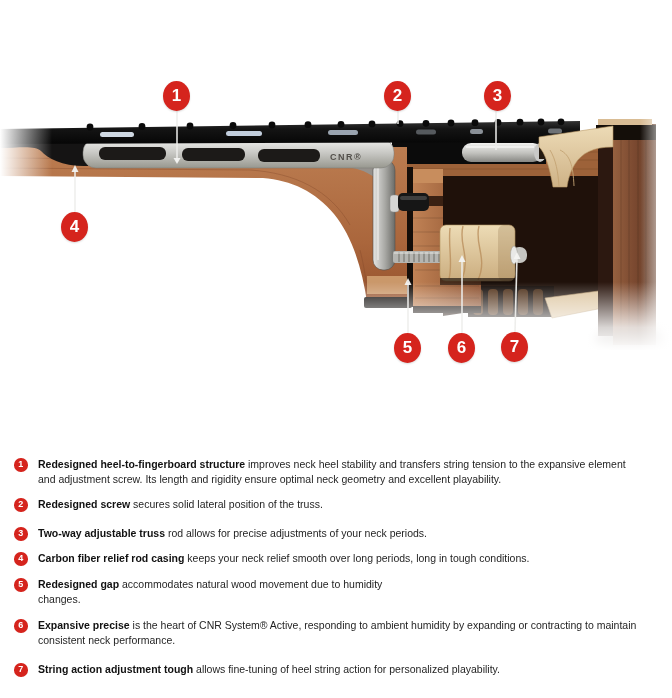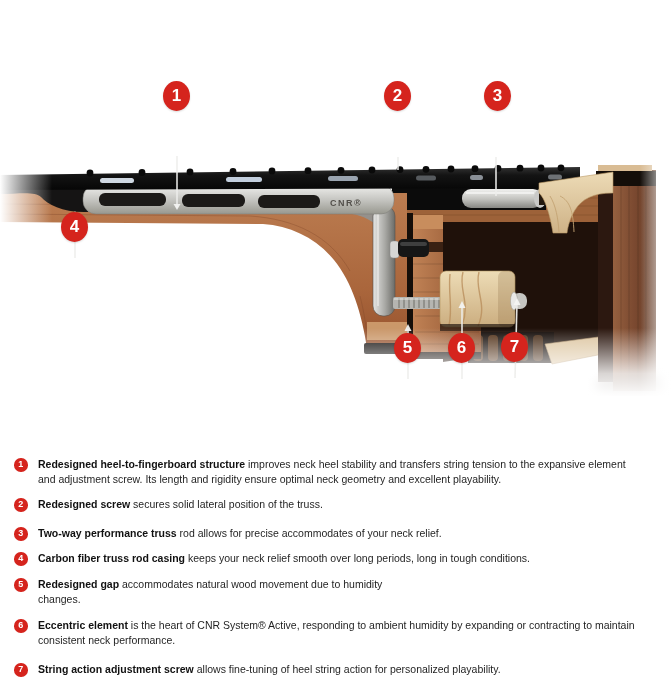--- a/index.html
+++ b/index.html
@@ -1,18 +1,18 @@
 <!DOCTYPE html>
 <html><head>
 <meta charset="utf-8">
 <style>
   html,body{margin:0;padding:0;background:#fff;}
   .stage{position:relative;width:672px;height:698px;background:#fff;overflow:hidden;
          font-family:"Liberation Sans",sans-serif;}
-  .diagram-wrap{position:absolute;left:0;top:0;width:672px;height:430px;margin-top:46px;}
+  .diagram-wrap{position:absolute;left:0;top:0;width:672px;height:430px;}
   .diagram-wrap svg{display:block;}
   
   .badge{position:absolute;width:27px;height:30px;border-radius:50%;
          background:#d5241d;color:#fff;font-weight:bold;font-size:17px;
          display:flex;align-items:center;justify-content:center;
          box-shadow:0 1px 2px rgba(0,0,0,.15);}
   .b1{left:163px;top:81px;} .b2{left:384px;top:81px;} .b3{left:484px;top:81px;}
   .b4{left:61px;top:212px;} .b5{left:394px;top:333px;} .b6{left:448px;top:333px;}
   .b7{left:501px;top:332px;}
   
@@ -254,30 +254,30 @@
 
   <div class="legend">
     <div class="legend-item p1">
       <span class="num">1</span><b>Redesigned heel-to-fingerboard structure</b><span class="rest"> improves neck heel stability and transfers string tension to the expansive element
 and adjustment screw. Its length and rigidity ensure optimal neck geometry and excellent playability.</span>
     </div>
     <div class="legend-item p2">
       <span class="num">2</span><b>Redesigned screw</b><span class="rest"> secures solid lateral position of the truss.</span>
     </div>
     <div class="legend-item p3">
-      <span class="num">3</span><b>Two-way performance truss</b><span class="rest"> rod allows for precise accommodates of your neck relief.</span>
+      <span class="num">3</span><b>Two-way adjustable truss</b><span class="rest"> rod allows for precise adjustments of your neck periods.</span>
     </div>
     <div class="legend-item p4">
-      <span class="num">4</span><b>Carbon fiber truss rod casing</b><span class="rest"> keeps your neck relief smooth over long periods, long in tough conditions.</span>
+      <span class="num">4</span><b>Carbon fiber relief rod casing</b><span class="rest"> keeps your neck relief smooth over long periods, long in tough conditions.</span>
     </div>
     <div class="legend-item p5">
       <span class="num">5</span><b>Redesigned gap</b><span class="rest"> accommodates natural wood movement due to humidity
 changes.</span>
     </div>
     <div class="legend-item p6">
-      <span class="num">6</span><b>Eccentric element</b><span class="rest"> is the heart of CNR System® Active, responding to ambient humidity by expanding or contracting to maintain
+      <span class="num">6</span><b>Expansive precise</b><span class="rest"> is the heart of CNR System® Active, responding to ambient humidity by expanding or contracting to maintain
 consistent neck performance.</span>
     </div>
     <div class="legend-item p7">
-      <span class="num">7</span><b>String action adjustment screw</b><span class="rest"> allows fine-tuning of heel string action for personalized playability.</span>
+      <span class="num">7</span><b>String action adjustment tough</b><span class="rest"> allows fine-tuning of heel string action for personalized playability.</span>
     </div>
   </div>
 </div>
 
 </body></html>

